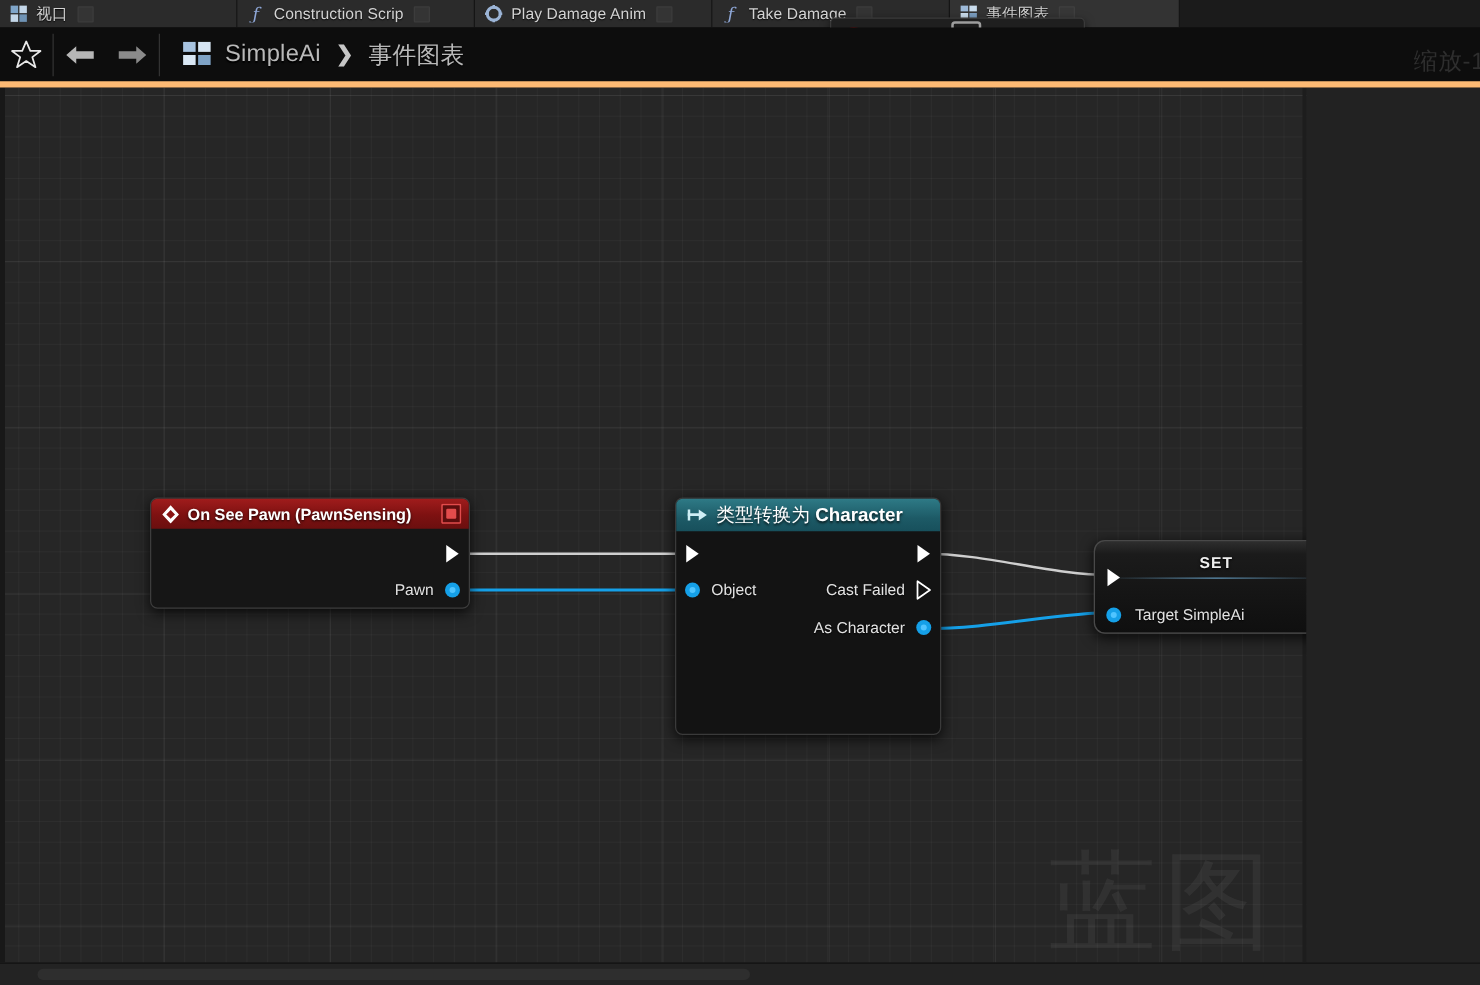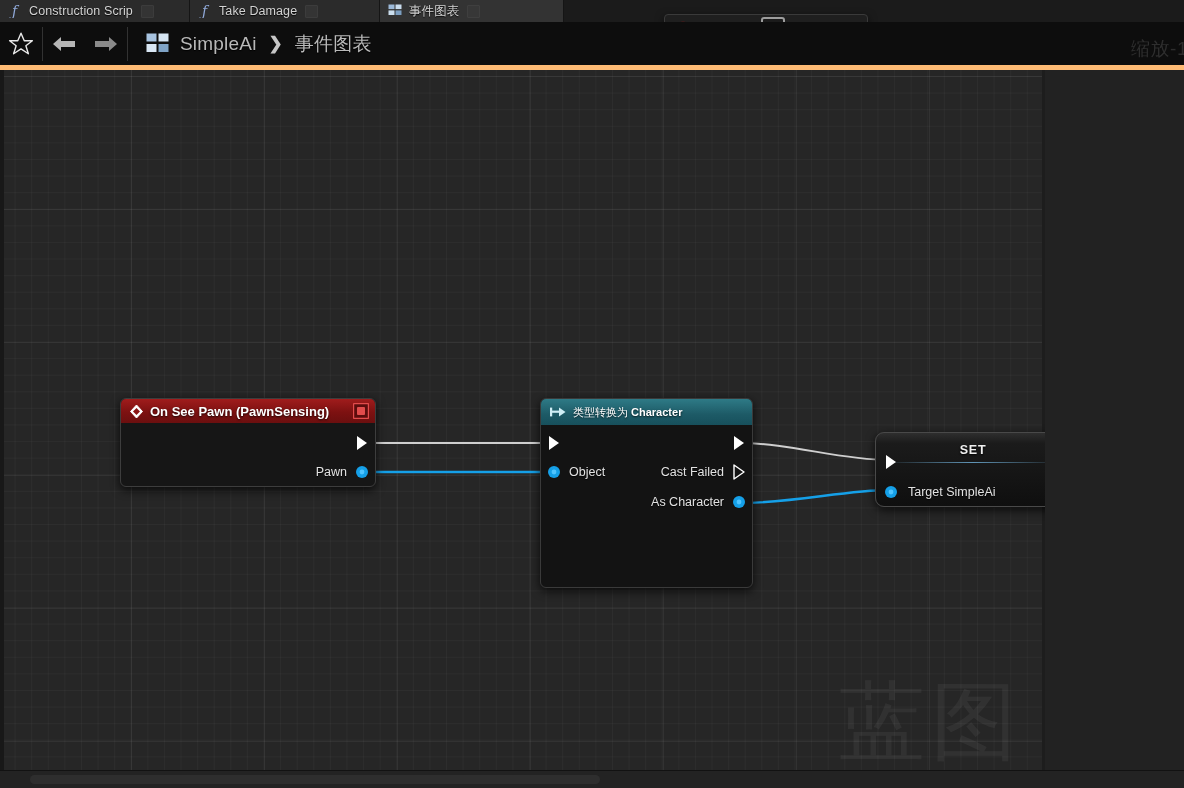--- a/index.html
+++ b/index.html
@@ -223,21 +223,21 @@
     height: 26px;
     background: linear-gradient(to bottom, #2e7a86 0%, #1d5a66 60%, #17505c 100%);
     border-radius: 5px 5px 0 0;
     display: flex;
     align-items: center;
     padding: 0 10px 0 9px;
     box-sizing: border-box;
   }
   .node-cast .hdr .title {
     color: #fff;
-    font-size: 11px;
+    font-size: 15px;
     margin-left: 7px;
     white-space: nowrap;
     text-shadow: 0 1px 2px rgba(0,0,0,.7);
   }
   .node-cast .hdr .title b { font-weight: bold; }
 
   
   .node-set {
     background: #131313;
     border: 1px solid #494949;
@@ -326,29 +326,51 @@
     border-radius: 3px;
   }
 </style>
 </head>
 <body>
 
 <div id="app">
 
   <div class="tabbar">
 
+    <div class="tab w1">
+      <svg class="tab-ico" viewBox="0 0 14 14">
+        <rect x="0.5" y="0.5" width="6" height="6" fill="#7fa5c9"></rect>
+        <rect x="7.5" y="0.5" width="6" height="6" fill="#c3d6e8"></rect>
+        <rect x="0.5" y="7.5" width="6" height="6" fill="#c3d6e8"></rect>
+        <rect x="7.5" y="7.5" width="6" height="6" fill="#6f93b5"></rect>
+      </svg>
+      <span class="tab-label">视口</span>
+      <span class="tab-close"></span>
+    </div>
 
     <div class="tab w2">
       <svg class="tab-ico" viewBox="0 0 14 14">
         <text x="4" y="12" font-family="DejaVu Serif, serif" font-size="14" font-style="italic" fill="#8fa8d8">ƒ</text>
       </svg>
       <span class="tab-label">Construction Scrip</span>
       <span class="tab-close"></span>
     </div>
 
+    <div class="tab w3">
+      <svg class="tab-ico" viewBox="0 0 14 14">
+        <circle cx="7" cy="7" r="5.2" fill="none" stroke="#9bb4d6" stroke-width="2.4"></circle>
+        <circle cx="7" cy="7" r="2.1" fill="#2b2b2b"></circle>
+        <rect x="6" y="0" width="2" height="3" fill="#9bb4d6"></rect>
+        <rect x="6" y="11" width="2" height="3" fill="#9bb4d6"></rect>
+        <rect x="0" y="6" width="3" height="2" fill="#9bb4d6"></rect>
+        <rect x="11" y="6" width="3" height="2" fill="#9bb4d6"></rect>
+      </svg>
+      <span class="tab-label">Play Damage Anim</span>
+      <span class="tab-close"></span>
+    </div>
 
     <div class="tab w4">
       <svg class="tab-ico" viewBox="0 0 14 14">
         <text x="4" y="12" font-family="DejaVu Serif, serif" font-size="14" font-style="italic" fill="#8fa8d8">ƒ</text>
       </svg>
       <span class="tab-label">Take Damage</span>
       <span class="tab-close"></span>
     </div>
 
     <div class="tab w5 active">

